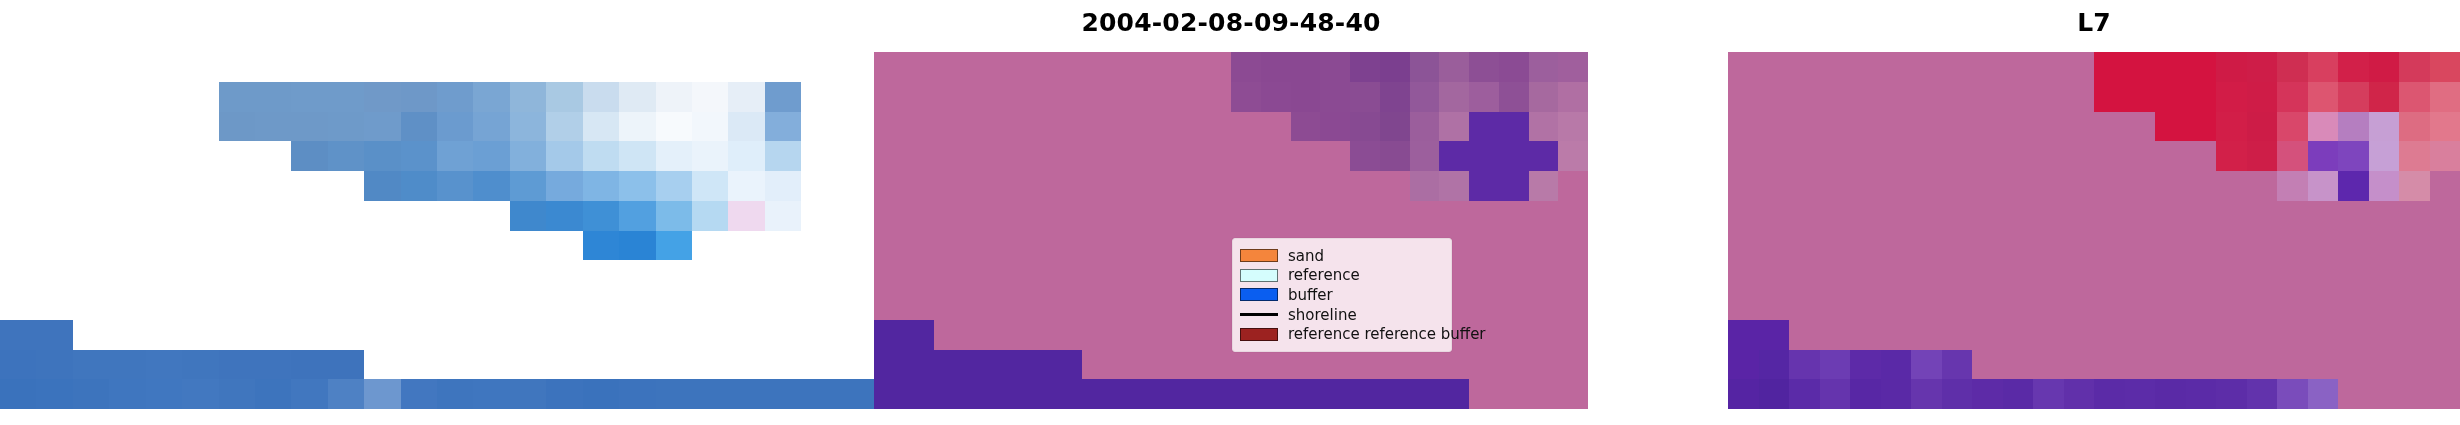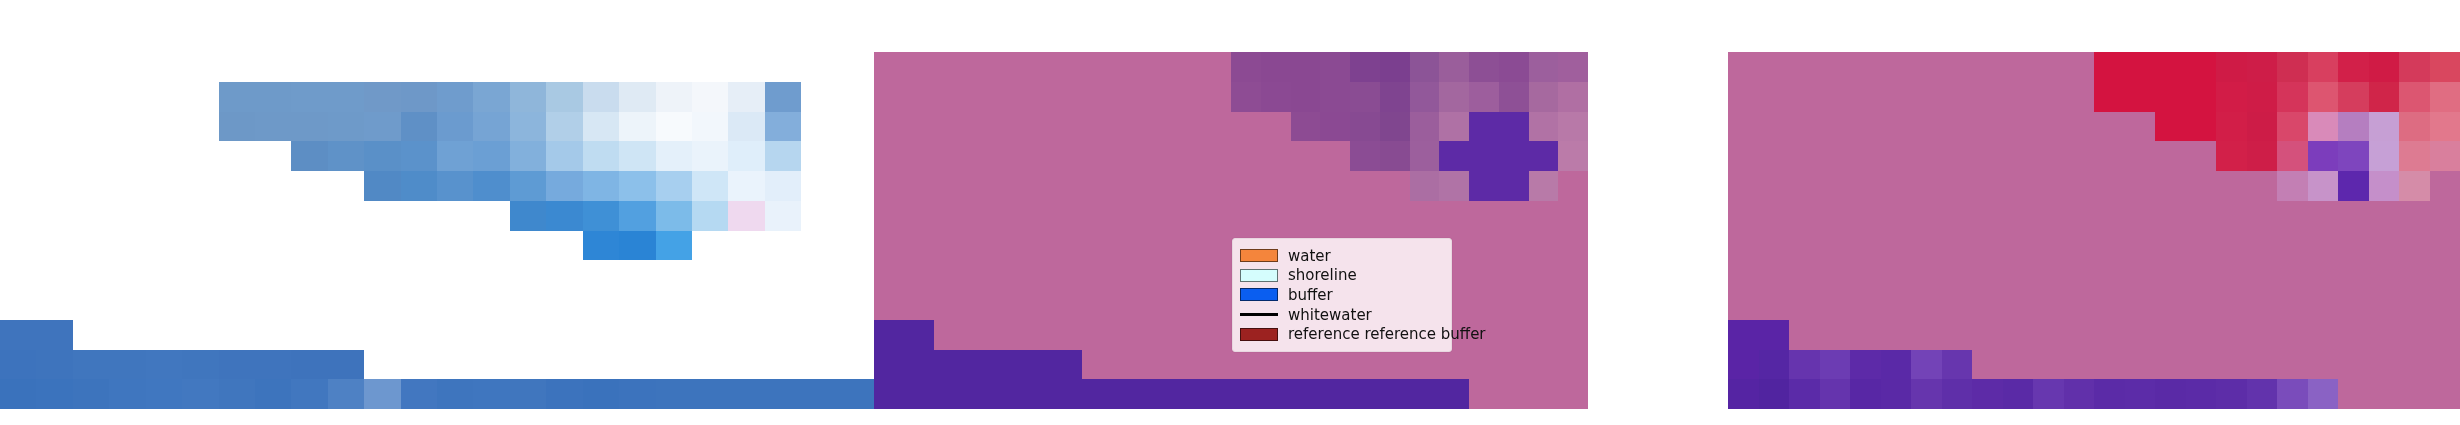--- a/index.html
+++ b/index.html
@@ -409,20 +409,21 @@
           <i style="background: rgb(61, 116, 189);"></i>
           <i style="background: rgb(61, 116, 189);"></i>
           <i style="background: rgb(61, 116, 189);"></i>
           <i style="background: rgb(61, 116, 189);"></i>
           <i style="background: rgb(61, 116, 189);"></i>
         </div>
     </div>
   </div>
 
   <div class="panel" id="panel-scene">
+    <div class="panel-title">2004-02-08-09-48-40</div>
     <div class="axes">
       <div class="raster" style="grid-template-columns: repeat(24, 1fr); grid-template-rows: repeat(12, 1fr);">
           <i style="background: rgb(190, 104, 156);"></i>
           <i style="background: rgb(190, 104, 156);"></i>
           <i style="background: rgb(190, 104, 156);"></i>
           <i style="background: rgb(190, 104, 156);"></i>
           <i style="background: rgb(190, 104, 156);"></i>
           <i style="background: rgb(190, 104, 156);"></i>
           <i style="background: rgb(190, 104, 156);"></i>
           <i style="background: rgb(190, 104, 156);"></i>
@@ -705,48 +706,49 @@
           <i style="background: rgb(190, 104, 156);"></i>
           <i style="background: rgb(190, 104, 156);"></i>
           <i style="background: rgb(190, 104, 156);"></i>
           <i style="background: rgb(190, 104, 156);"></i>
         </div>
 
       <div class="legend">
 
         <div class="legend-row">
           <span class="legend-swatch" style="background: rgb(244, 133, 60);"></span>
-          <span class="legend-label">water</span>
+          <span class="legend-label">sand</span>
         </div>
 
         <div class="legend-row">
           <span class="legend-swatch" style="background: rgb(213, 253, 253);"></span>
-          <span class="legend-label">shoreline</span>
+          <span class="legend-label">reference</span>
         </div>
 
         <div class="legend-row">
           <span class="legend-swatch" style="background: rgb(10, 94, 240);"></span>
           <span class="legend-label">buffer</span>
         </div>
 
         <div class="legend-row">
           <span class="legend-swatch line-style" style="--line-color: #000000;"></span>
-          <span class="legend-label">whitewater</span>
+          <span class="legend-label">shoreline</span>
         </div>
 
         <div class="legend-row">
           <span class="legend-swatch" style="background: rgb(156, 34, 32);"></span>
           <span class="legend-label">reference reference buffer</span>
         </div>
 
       </div>
     </div>
   </div>
 
   <div class="panel" id="panel-l7">
+    <div class="panel-title">L7</div>
     <div class="axes">
       <div class="raster" style="grid-template-columns: repeat(24, 1fr); grid-template-rows: repeat(12, 1fr);">
           <i style="background: rgb(190, 104, 156);"></i>
           <i style="background: rgb(190, 104, 156);"></i>
           <i style="background: rgb(190, 104, 156);"></i>
           <i style="background: rgb(190, 104, 156);"></i>
           <i style="background: rgb(190, 104, 156);"></i>
           <i style="background: rgb(190, 104, 156);"></i>
           <i style="background: rgb(190, 104, 156);"></i>
           <i style="background: rgb(190, 104, 156);"></i>

